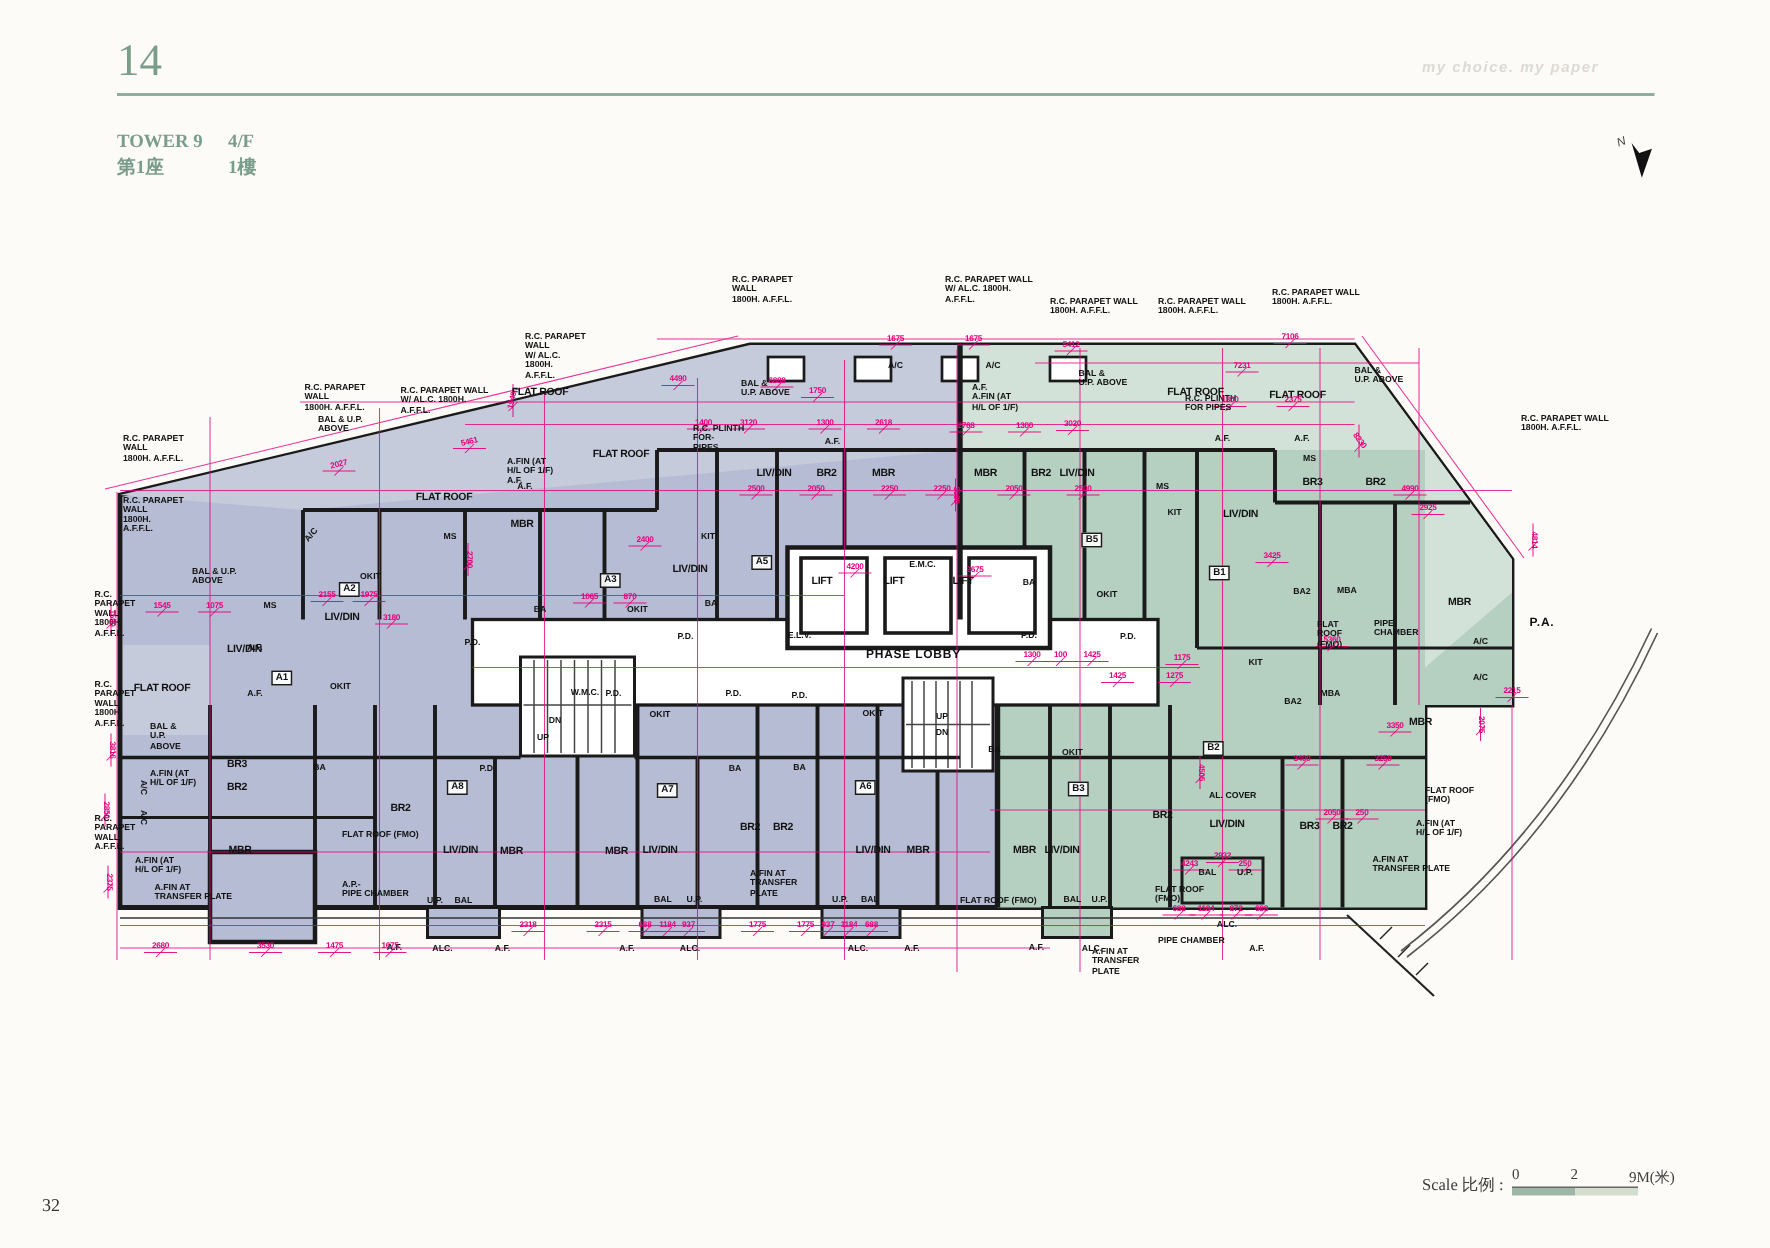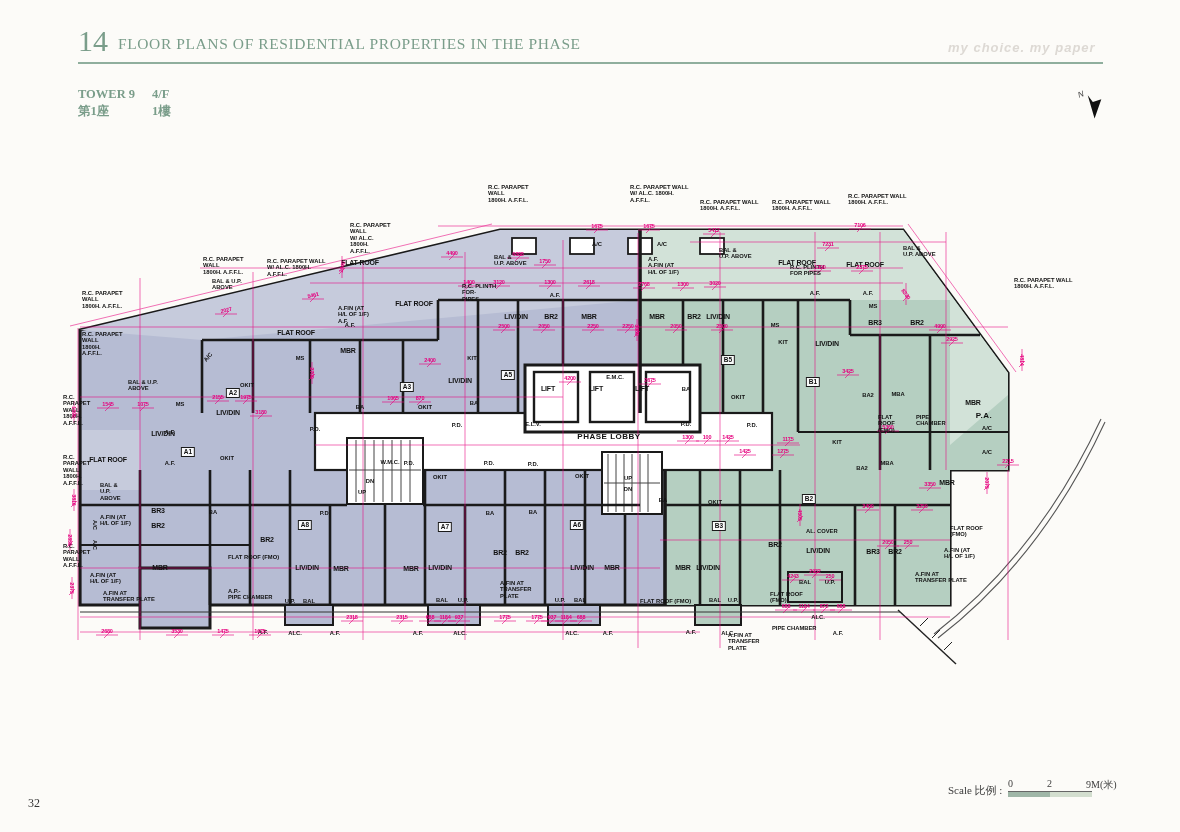--- a/index.html
+++ b/index.html
@@ -10,21 +10,21 @@
   .hdr-row{display:flex;align-items:flex-end;color:#7a9d8a;}
   .sec-no{font-family:"Liberation Serif",serif;font-size:30px;line-height:30px;font-weight:400;margin-right:10px;}
   .title-en{font-family:"Liberation Serif",serif;font-size:15.5px;letter-spacing:.6px;padding-bottom:3px;}
   .title-zh{font-family:"Liberation Serif",serif;font-size:15.5px;letter-spacing:2px;padding-bottom:3px;margin-left:10px;}
   .rule{position:absolute;left:78px;top:62px;width:1025px;height:2px;background:#8fae9d;}
   .tower{position:absolute;left:78px;top:86px;color:#7a9d8a;font-family:"Liberation Serif",serif;
          font-weight:bold;font-size:12.5px;line-height:17px;}
   .tower .col1{display:inline-block;width:74px;}
   
   .wm{position:absolute;left:938px;top:30px;width:220px;height:95px;pointer-events:none;}
-  .wm-tag{position:absolute;left:10px;top:10px;font-size:13px;font-weight:bold;font-style:italic;color:#ddd9d4;letter-spacing:1px;}
+  .wm-tag{position:absolute;left:10px;top:10px;font-size:10px;font-weight:bold;font-style:italic;color:#ddd9d4;letter-spacing:1px;}
   .wm-logo{position:absolute;left:0px;top:8px;font-size:70px;line-height:70px;font-weight:bold;font-style:italic;
            letter-spacing:-4px;color:#f4f3f0;
            text-shadow:-1px -1px 0 #d9d6d1,1px -1px 0 #d9d6d1,-1px 1px 0 #d9d6d1,1px 1px 0 #d9d6d1,3px 3px 4px #e7e5e1;}
   .north{position:absolute;left:1072px;top:88px;width:36px;height:36px;}
   .north .n{position:absolute;left:6px;top:2px;font-size:8px;font-style:italic;color:#444;transform:rotate(-20deg);}
   
   #plan-overlay{position:absolute;left:0;top:0;width:1180px;height:832px;}
   .pl{position:absolute;transform:translate(-50%,-50%);white-space:nowrap;color:#111;}
   .room{font-size:7px;font-weight:bold;letter-spacing:-.2px;}
   .big{font-size:8px;font-weight:bold;letter-spacing:.5px;}
@@ -41,21 +41,20 @@
   .sb-line{position:absolute;left:0;top:13px;width:84px;height:1px;background:#666;}
   .sb-seg1{position:absolute;left:0;top:14px;width:42px;height:5px;background:#9fb6a7;}
   .sb-seg2{position:absolute;left:42px;top:14px;width:42px;height:5px;background:#d3decf;}
 </style>
 </head>
 <body>
 
 <div class="hdr">
   <div class="hdr-row">
     <span class="sec-no">14</span>
-    <span class="title-en">FLOOR PLANS OF RESIDENTIAL PROPERTIES IN THE PHASE</span>
   </div>
 </div>
 <div class="rule"></div>
 <div class="tower">
   <div><span class="col1">TOWER 9</span><span>4/F</span></div>
   <div><span class="col1">第1座</span><span>1樓</span></div>
 </div>
 
 <div class="wm">
   <div class="wm-tag">my choice.  my paper</div>
@@ -406,21 +405,21 @@
     <span class="pl room" style="left: 108px; top: 459px;">FLAT ROOF</span>
     <span class="pl room" style="left: 296px; top: 332px;">FLAT ROOF</span>
     <span class="pl room" style="left: 414px; top: 303px;">FLAT ROOF</span>
     <span class="pl room" style="left: 360px; top: 262px;">FLAT ROOF</span>
     <span class="pl room" style="left: 797px; top: 262px;">FLAT ROOF</span>
     <span class="pl room" style="left: 865px; top: 264px;">FLAT ROOF</span>
     <span class="pl room" style="left: 548px; top: 388px;">LIFT</span>
     <span class="pl room" style="left: 596px; top: 388px;">LIFT</span>
     <span class="pl room" style="left: 642px; top: 388px;">LIFT</span>
     <span class="pl big" style="left: 609px; top: 436px;">PHASE LOBBY</span>
-    <span class="pl big" style="left: 984px; top: 415px;">P.A.</span>
+    <span class="pl big" style="left: 1028px; top: 415px;">P.A.</span>
     <span class="pl sm" style="left: 309px; top: 601px;">BAL</span>
     <span class="pl sm" style="left: 442px; top: 600px;">BAL</span>
     <span class="pl sm" style="left: 580px; top: 600px;">BAL</span>
     <span class="pl sm" style="left: 715px; top: 600px;">BAL</span>
     <span class="pl sm" style="left: 805px; top: 582px;">BAL</span>
     <span class="pl sm" style="left: 290px; top: 601px;">U.P.</span>
     <span class="pl sm" style="left: 463px; top: 600px;">U.P.</span>
     <span class="pl sm" style="left: 560px; top: 600px;">U.P.</span>
     <span class="pl sm" style="left: 733px; top: 600px;">U.P.</span>
     <span class="pl sm" style="left: 830px; top: 582px;">U.P.</span>

